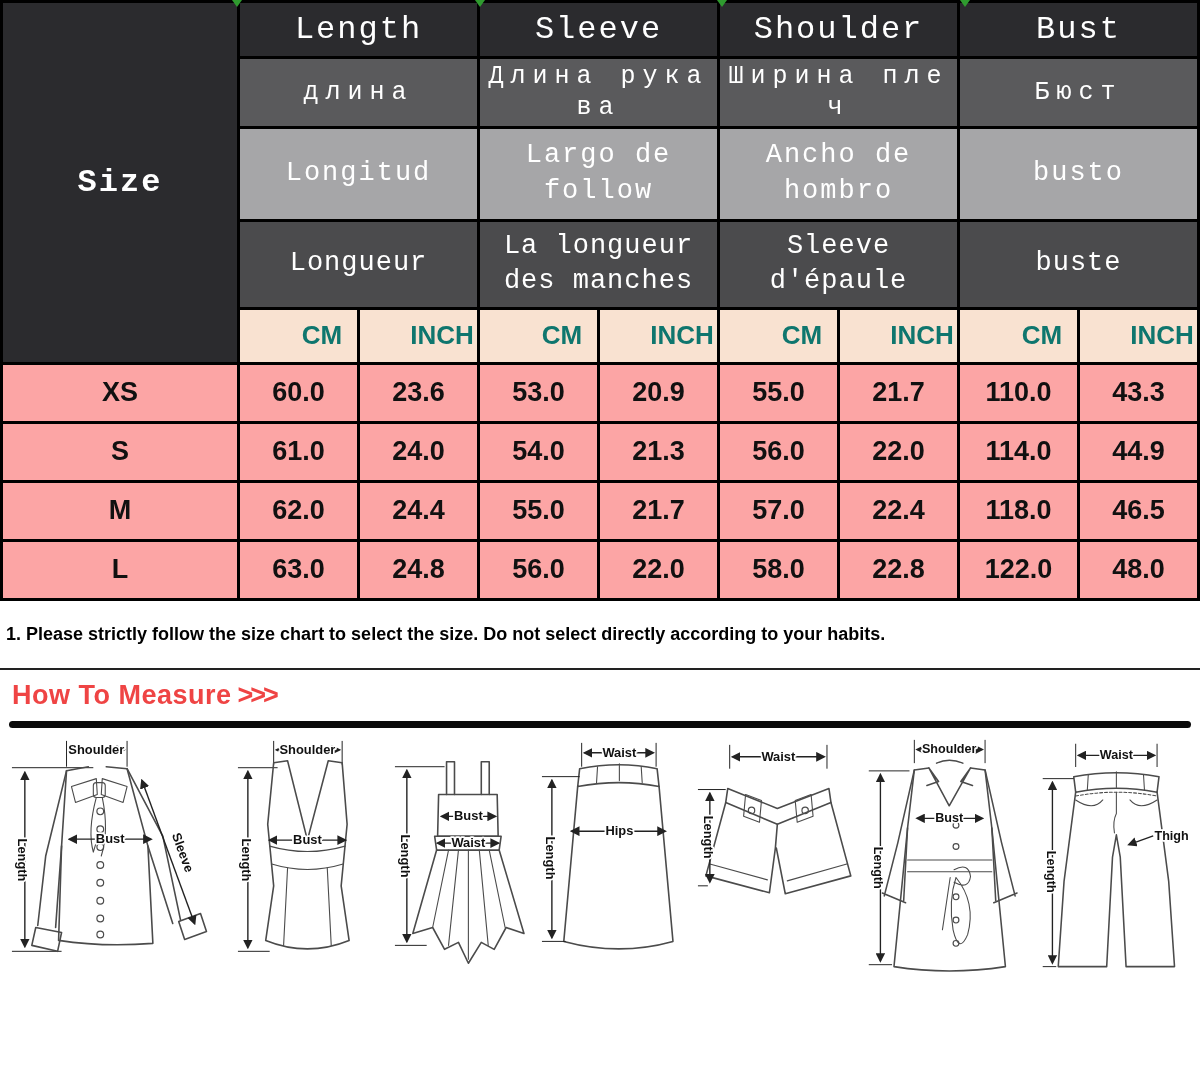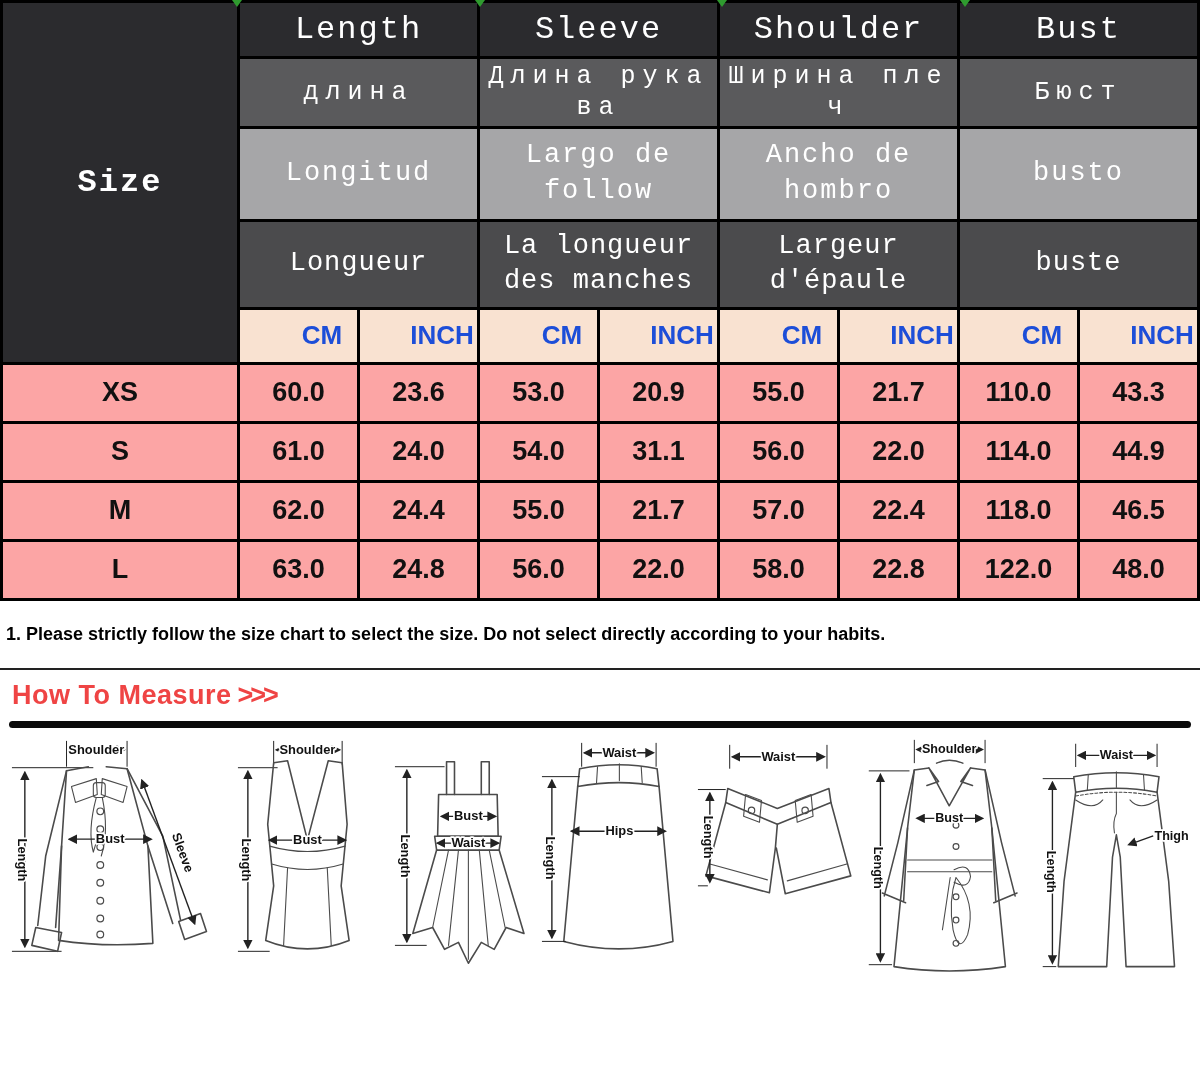--- a/index.html
+++ b/index.html
@@ -16,21 +16,21 @@
   tr.r-ru{height:66px;}
   tr.r-ru td{background:#5a5a5c;color:#fff;font-family:"Liberation Mono","DejaVu Sans Mono",monospace;
              font-size:25px;letter-spacing:7px;word-break:break-all;line-height:1.25;padding:2px 6px;}
   tr.r-es{height:93px;}
   tr.r-es td{background:#a6a6a8;color:#fff;font-family:"Liberation Mono","DejaVu Sans Mono",monospace;
              font-size:27px;letter-spacing:2px;line-height:1.3;padding:2px 8px;}
   tr.r-fr{height:88px;}
   tr.r-fr td{background:#4b4b4d;color:#fff;font-family:"Liberation Mono","DejaVu Sans Mono",monospace;
              font-size:27px;letter-spacing:1px;line-height:1.3;padding:2px 8px;}
   tr.r-units{height:55px;}
-  tr.r-units td{background:#f9e2d1;color:#1d4ed8;font-weight:bold;font-size:26px;padding-left:48px;}
+  tr.r-units td{background:#f9e2d1;color:#0f766e;font-weight:bold;font-size:26px;padding-left:48px;}
   tr.r-data{height:59px;}
   tr.r-data td{background:#fca5a5;color:#111;font-weight:bold;font-size:27px;}
   .green-mark{position:absolute;top:0;width:10px;height:7px;background:#2f9b2f;
               clip-path:polygon(0 0,100% 0,50% 100%);z-index:5;}
   
   .notes{padding:14px 6px 0 6px;color:#000;font-weight:bold;font-size:18px;line-height:39px;max-width:1195px;}
   
   .thin-rule{border:none;border-top:2px solid #222;margin:14px 0 0 0;}
   .htm-title{margin:10px 0 10px 12px;font-size:27px;font-weight:bold;color:#ef4444;letter-spacing:0.5px;}
   .htm-title .arrows{letter-spacing:-3px;margin-left:6px;}
@@ -84,21 +84,21 @@
     </tr>
     <tr class="r-es">
       <td colspan="2">Longitud</td>
       <td colspan="2">Largo de follow</td>
       <td colspan="2">Ancho de hombro</td>
       <td colspan="2">busto</td>
     </tr>
     <tr class="r-fr">
       <td colspan="2">Longueur</td>
       <td colspan="2">La longueur des manches</td>
-      <td colspan="2">Largeur d'épaule</td>
+      <td colspan="2">Sleeve d'épaule</td>
       <td colspan="2">buste</td>
     </tr>
     <tr class="r-units">
       <td>CM</td>
       <td>INCH</td>
       <td>CM</td>
       <td>INCH</td>
       <td>CM</td>
       <td>INCH</td>
       <td>CM</td>
@@ -113,21 +113,21 @@
       <td>55.0</td>
       <td>21.7</td>
       <td>110.0</td>
       <td>43.3</td>
     </tr>
     <tr class="r-data">
       <td>S</td>
       <td>61.0</td>
       <td>24.0</td>
       <td>54.0</td>
-      <td>31.1</td>
+      <td>21.3</td>
       <td>56.0</td>
       <td>22.0</td>
       <td>114.0</td>
       <td>44.9</td>
     </tr>
     <tr class="r-data">
       <td>M</td>
       <td>62.0</td>
       <td>24.4</td>
       <td>55.0</td>

